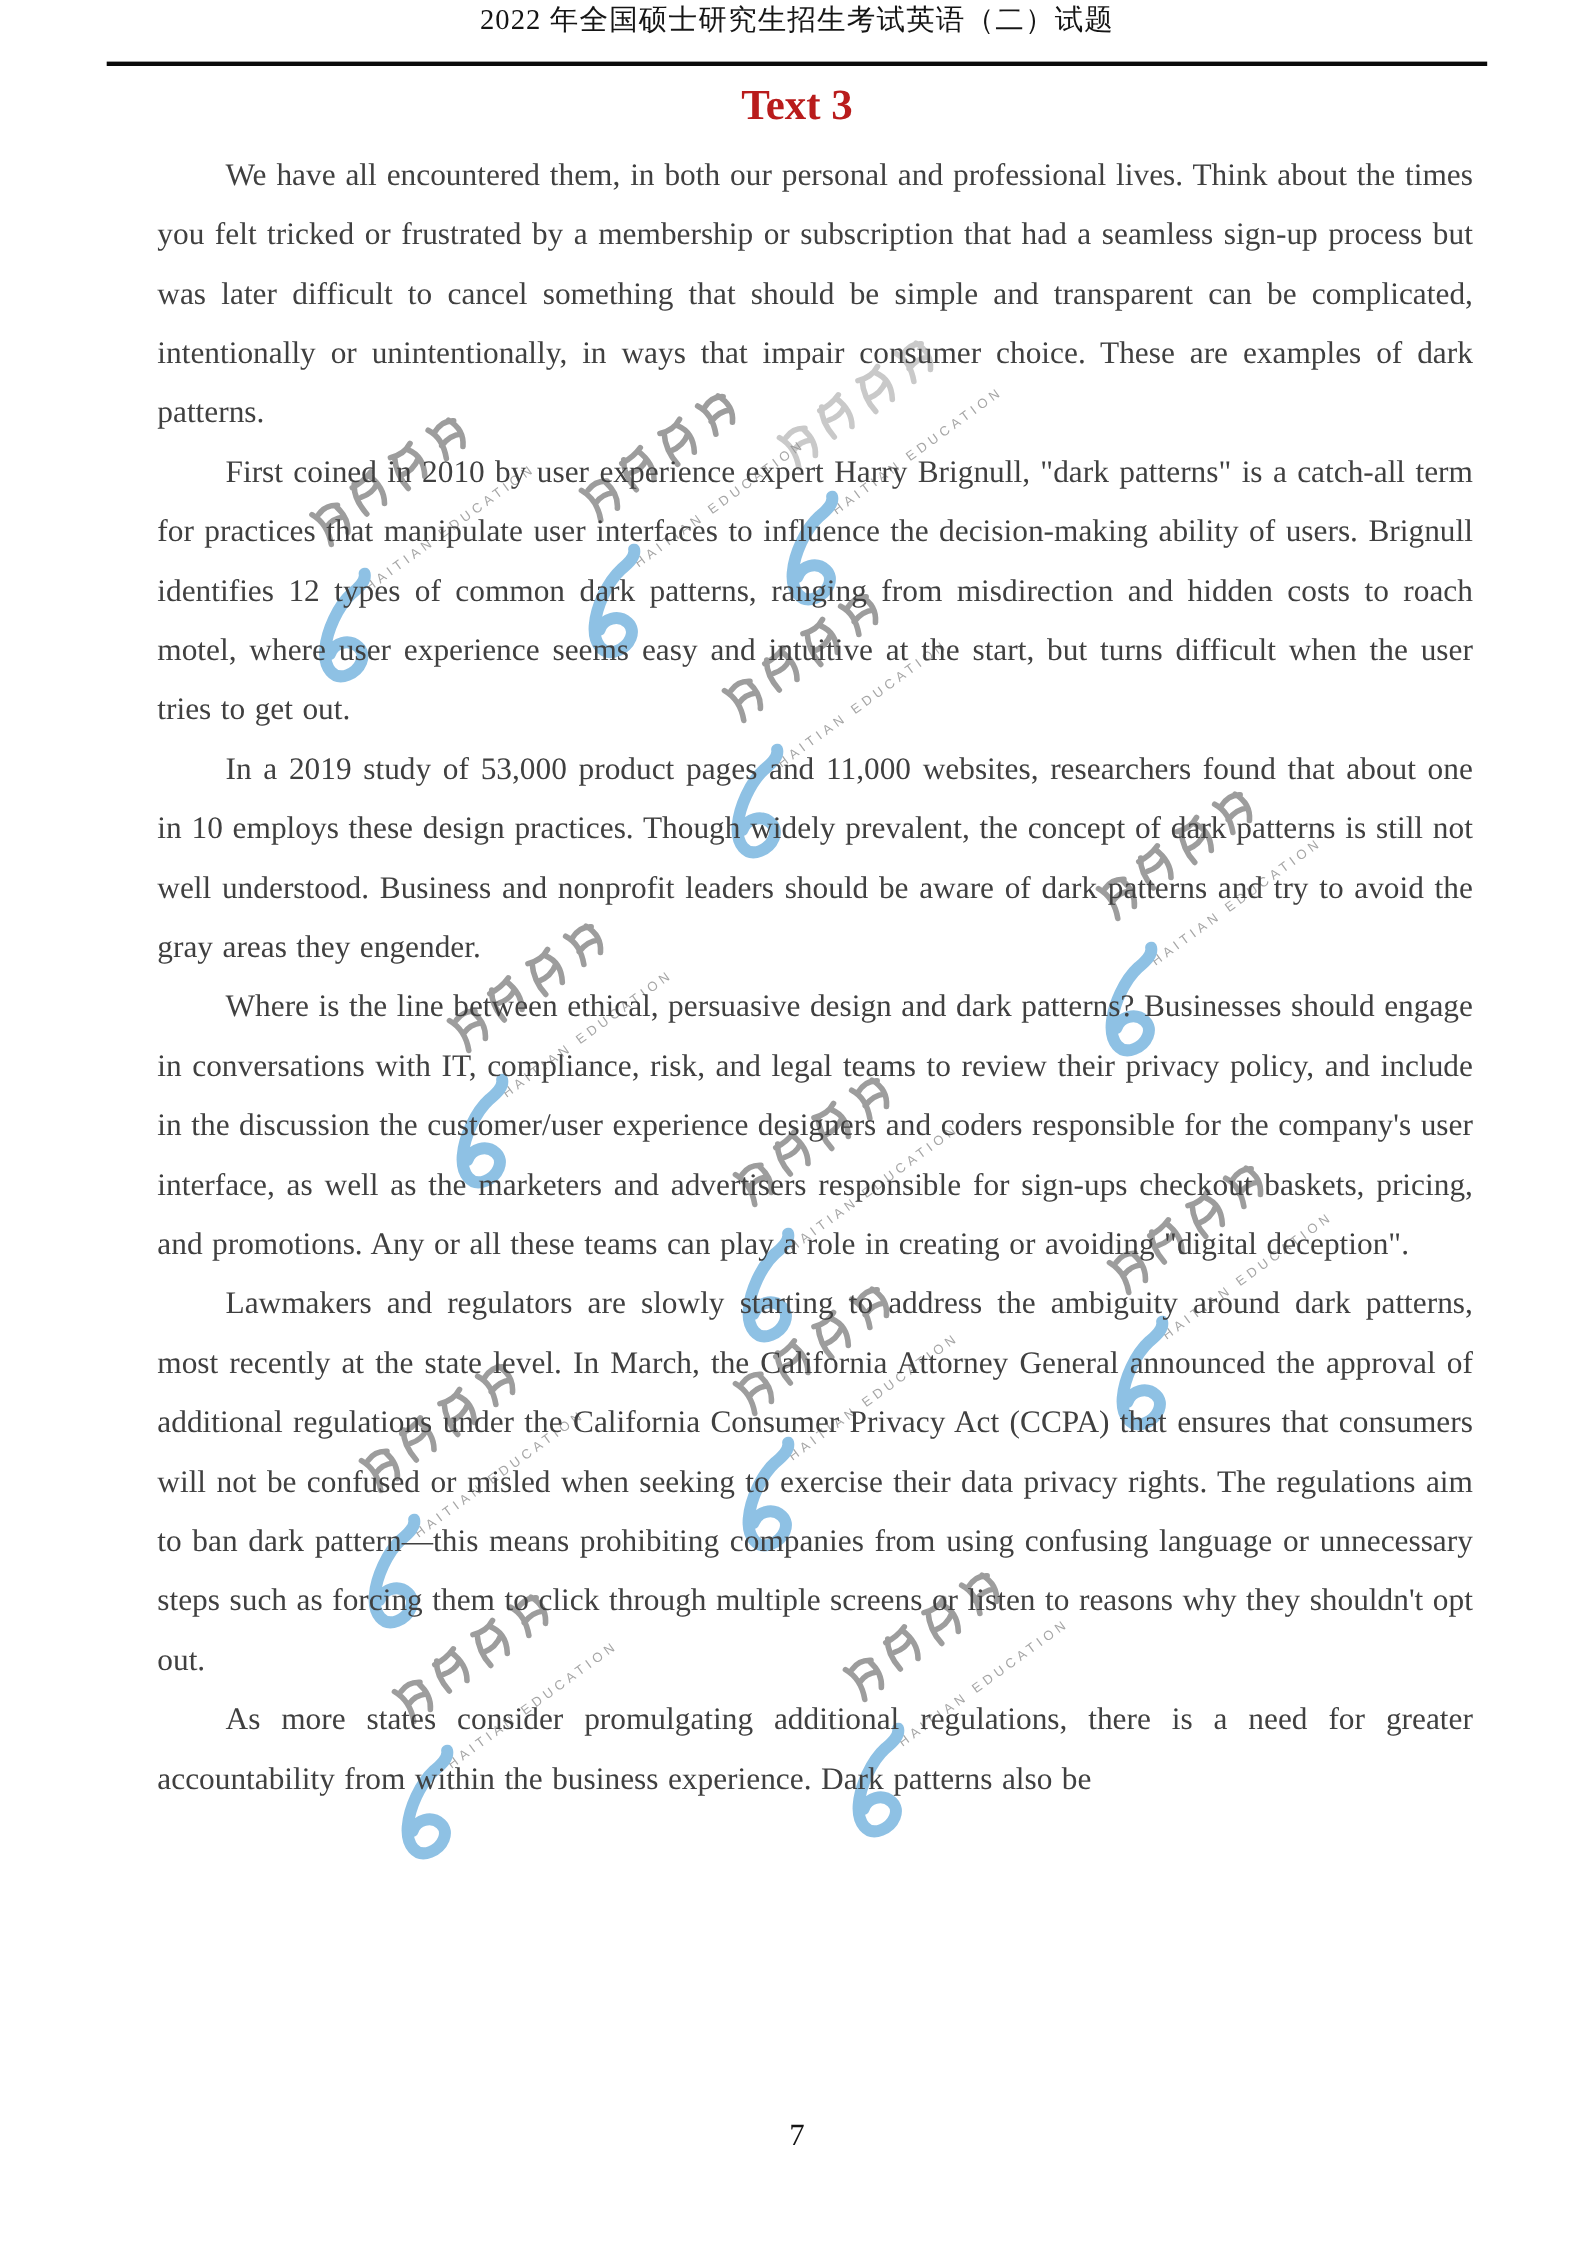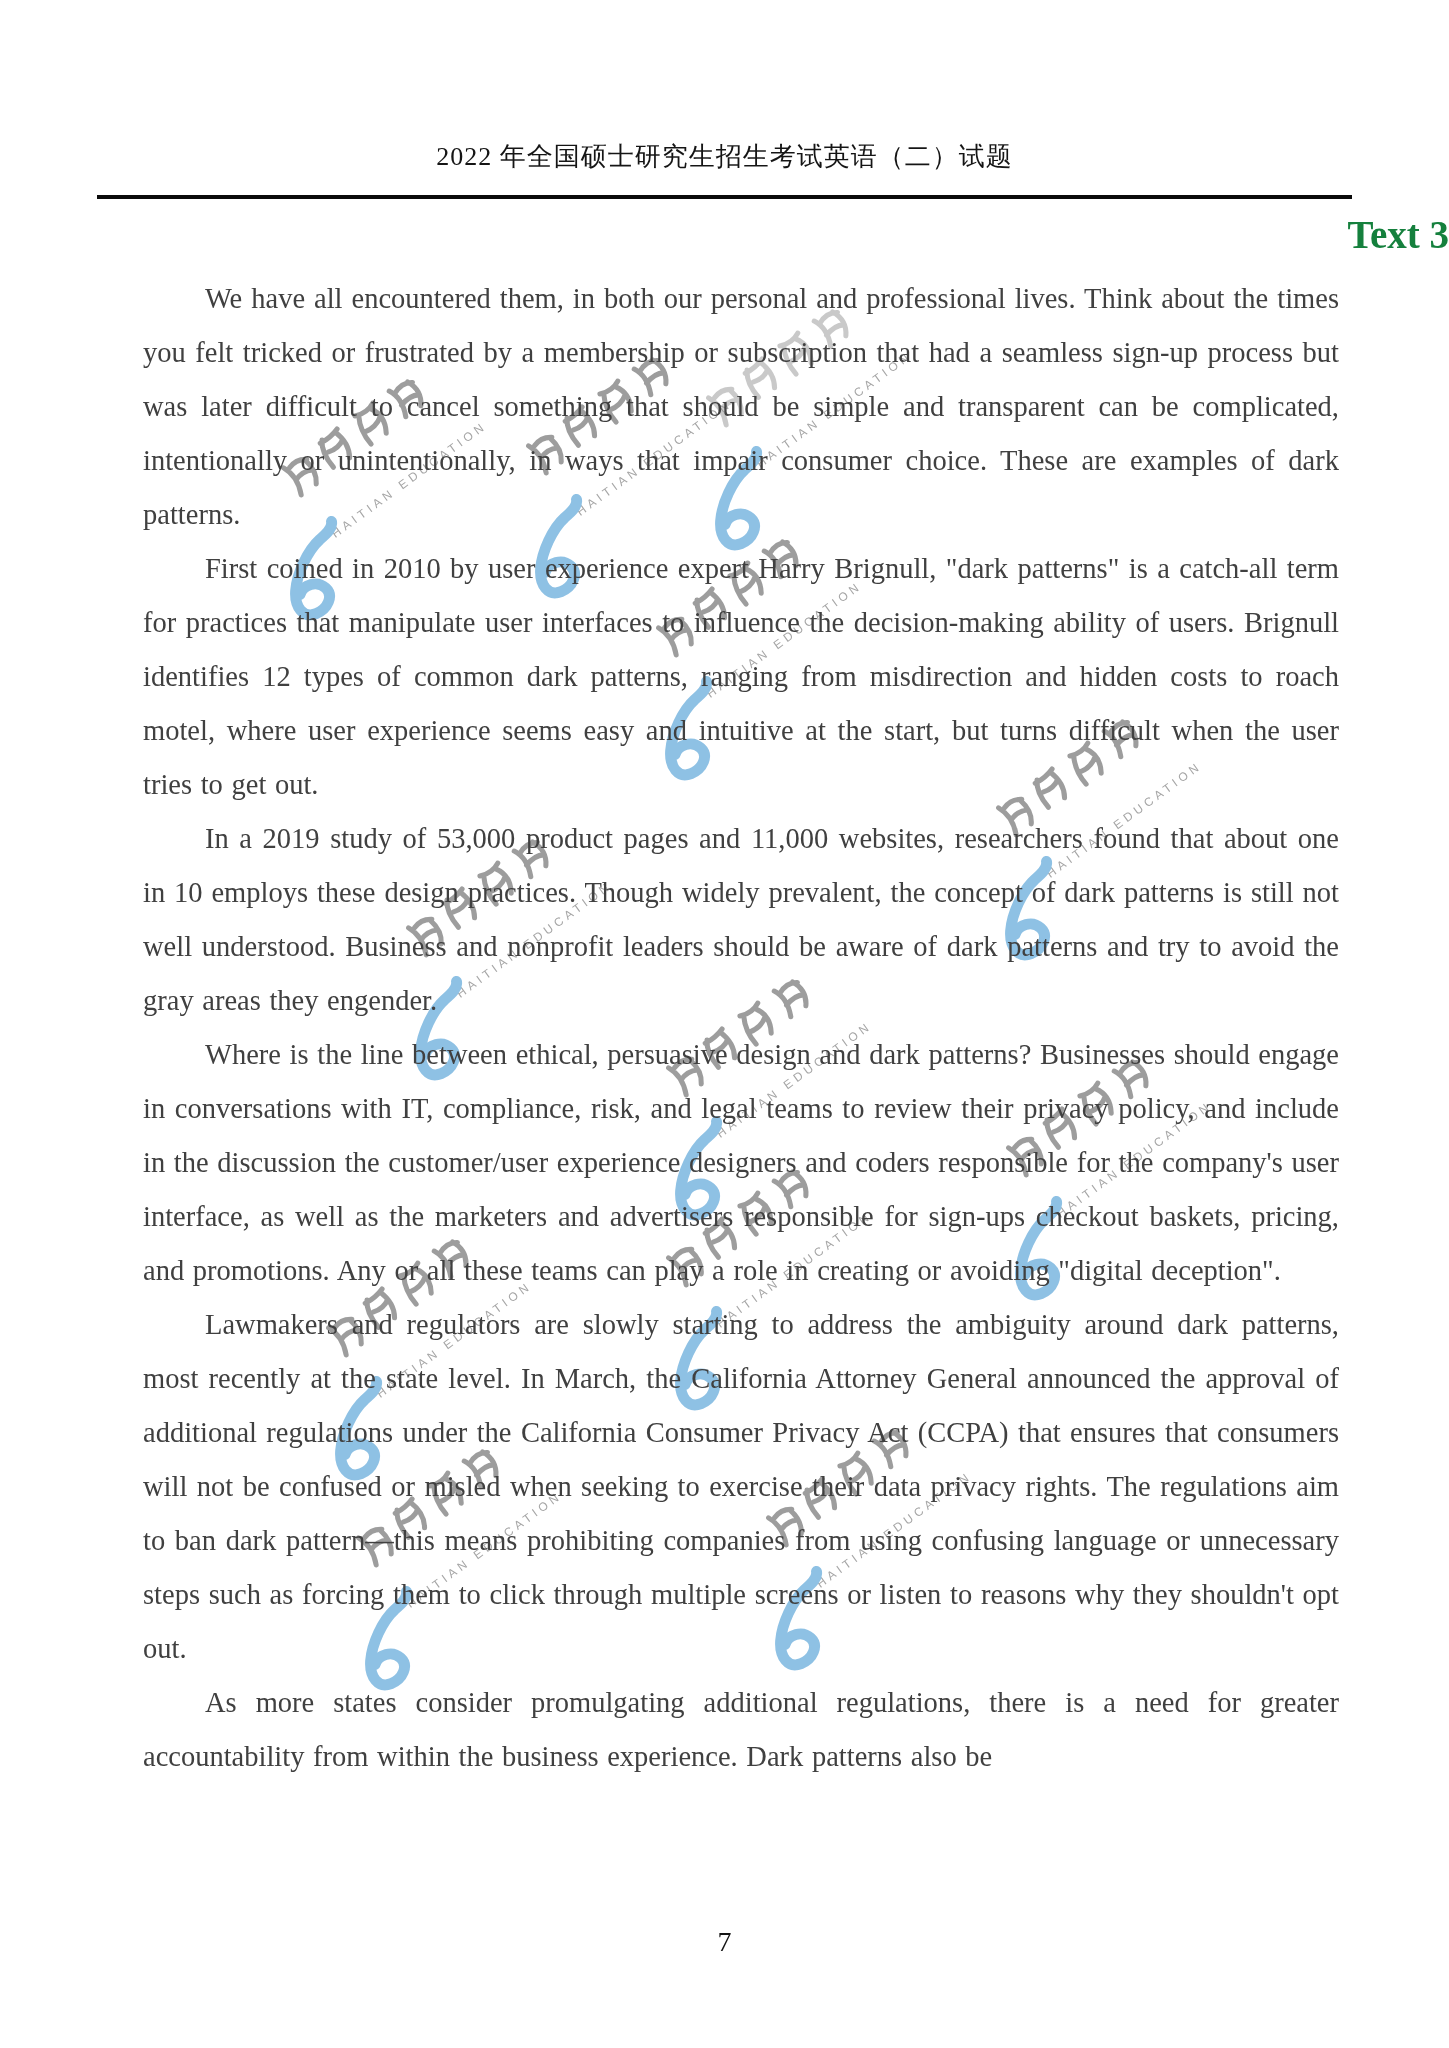--- a/index.html
+++ b/index.html
@@ -9,45 +9,44 @@
     height: 2048px;
     background: #ffffff;
     overflow: hidden;
     font-family: "Liberation Serif", "DejaVu Serif", serif;
     color: #111111;
   }
 
   
   .header {
     position: relative; z-index: 2;
-    padding-top: 139px;
     text-align: center;
     font-size: 26px;
     line-height: 36px;
     letter-spacing: 1px;
     color: #151515;
   }
   .rule {
     position: relative; z-index: 2;
     margin: 20px auto 0 97px;
     width: 1255px;
     height: 0;
     border-top: 4px solid #0a0a0a;
   }
 
   
   .title {
     position: relative; z-index: 2;
     margin-top: 10px;
     width: 1449px;
-    text-align: right;
+    text-align: center;
     font-size: 39px;
     font-weight: bold;
     line-height: 52px;
-    color: #15803d;
+    color: #b91c1c;
   }
   .body-text {
     position: relative; z-index: 2;
     margin-left: 143px;
     width: 1196px;
     margin-top: 11px;
   }
   .body-text p {
     margin: 0;
     font-size: 28.5px;

